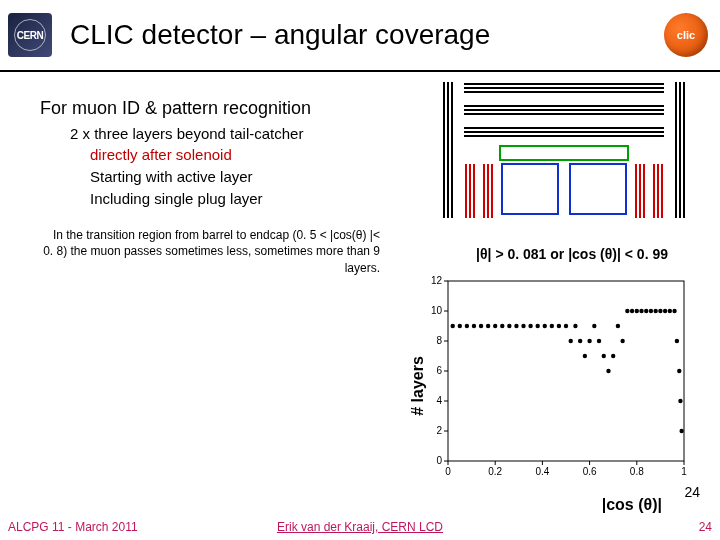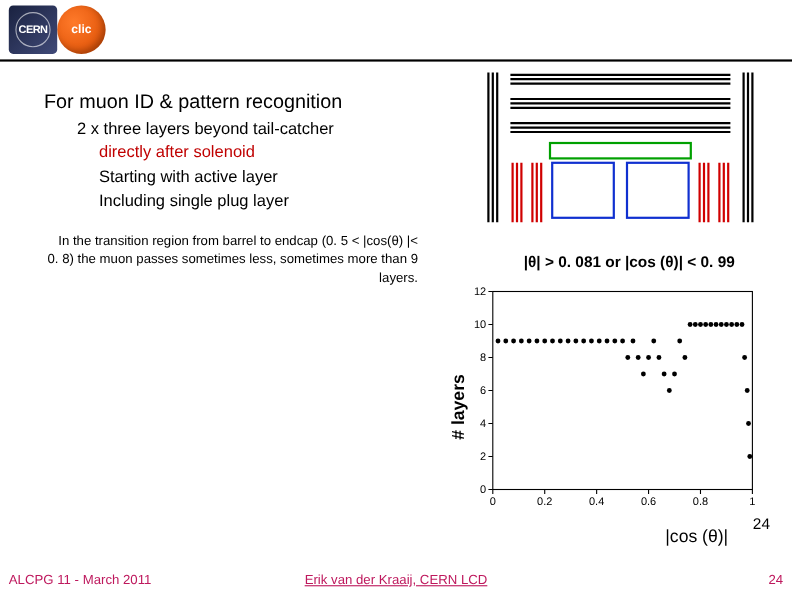--- a/index.html
+++ b/index.html
@@ -6,21 +6,21 @@
   body {
     width: 720px; height: 540px;
     font-family: Arial, Helvetica, sans-serif;
     background: #fff;
     position: relative;
     overflow: hidden;
   }
   
   .header {
     position: relative;
-    height: 56px;
+    height: 72px;
     border-bottom: 2px solid #000;
     display: flex; align-items: center;
   }
   .cern-badge {
     width: 44px; height: 44px; margin-left: 8px;
     border-radius: 4px;
     background: linear-gradient(135deg,#1a2240,#404a78);
     display:flex;align-items:center;justify-content:center;
     color:#fff;font-size:10px;font-weight:bold;letter-spacing:-0.5px;
     position:relative;
@@ -69,41 +69,42 @@
   .chart{
     position:absolute; left:24px; top:24px; right:6px; bottom:40px;
     font-size:11px;
   }
   .ylab{
     position:absolute; left:-8px; top:50%; transform:translateY(-50%) rotate(-90deg);
     transform-origin:center; font-weight:bold; font-size:16px; white-space:nowrap;
   }
   .xlab{
     position:absolute; bottom:12px; right:34px;
-    font-weight:normal; font-size:16px;text-align:center;
+    font-weight:bold; font-size:16px;text-align:center;
   }
   .page-num{
     position:absolute; right:20px; bottom:30px; font-size:14px;
   }
   
   .footer{
     position:absolute; left:0; right:0; bottom:0; height:26px;
     display:flex; align-items:center; font-size:12px; color:#be185d;
     padding:0 8px;
   }
   .footer .mid{ position:absolute; left:50%; transform:translateX(-50%);text-decoration:underline; }
   .footer .pn{ margin-left:auto; }
 </style>
 </head>
 <body>
 
 <div class="header">
   <div class="cern-badge">
     <span>CERN</span>
   </div>
+  <div class="title">CLIC detector – angular coverage</div>
   <div class="clic-badge">
     <span>clic</span>
   </div>
 </div>
 
 <div class="content">
 
   <div class="left-col">
     <div class="h-line">For muon ID &amp; pattern recognition</div>
     <div class="sub" style="margin-top:4px">2 x three layers beyond tail-catcher</div>

